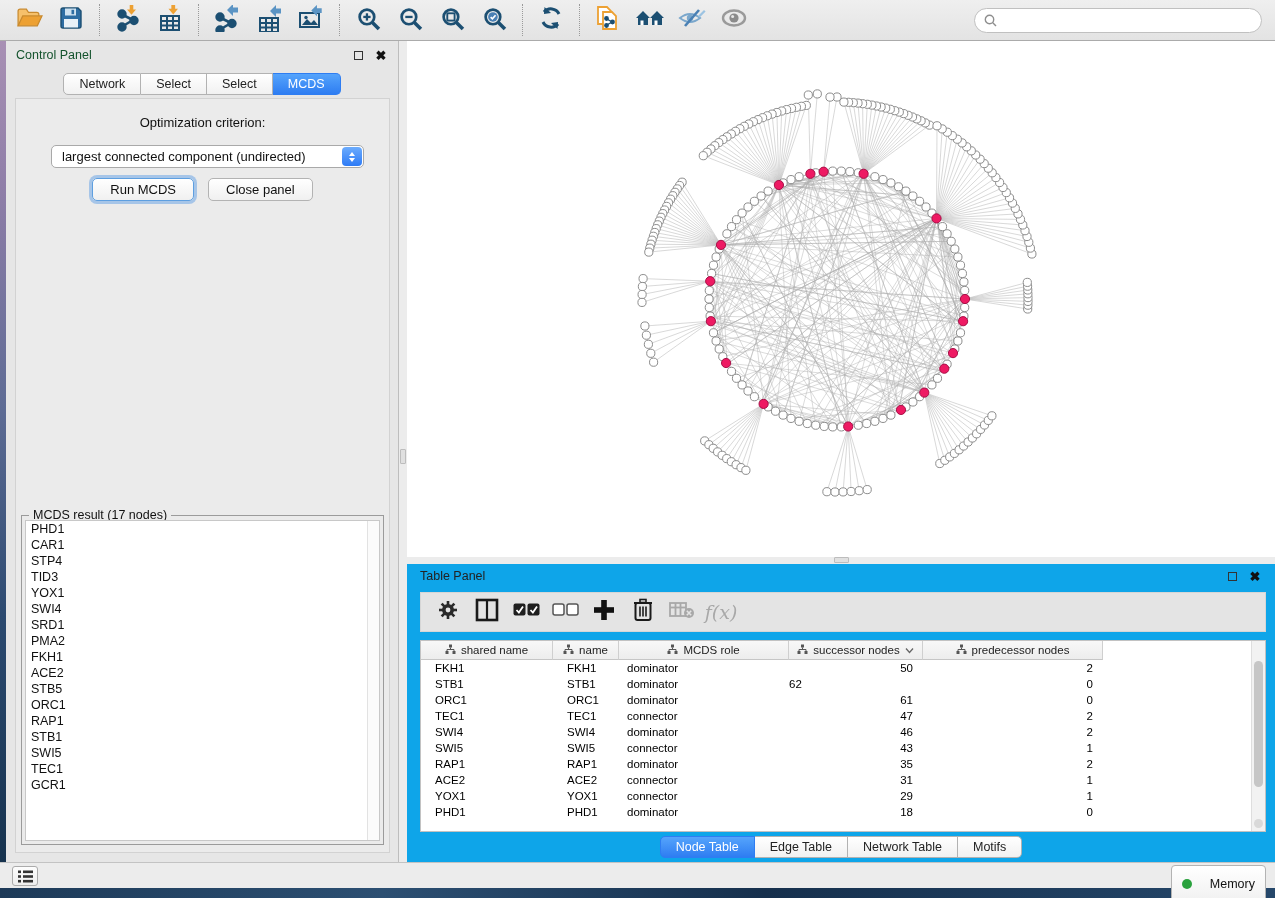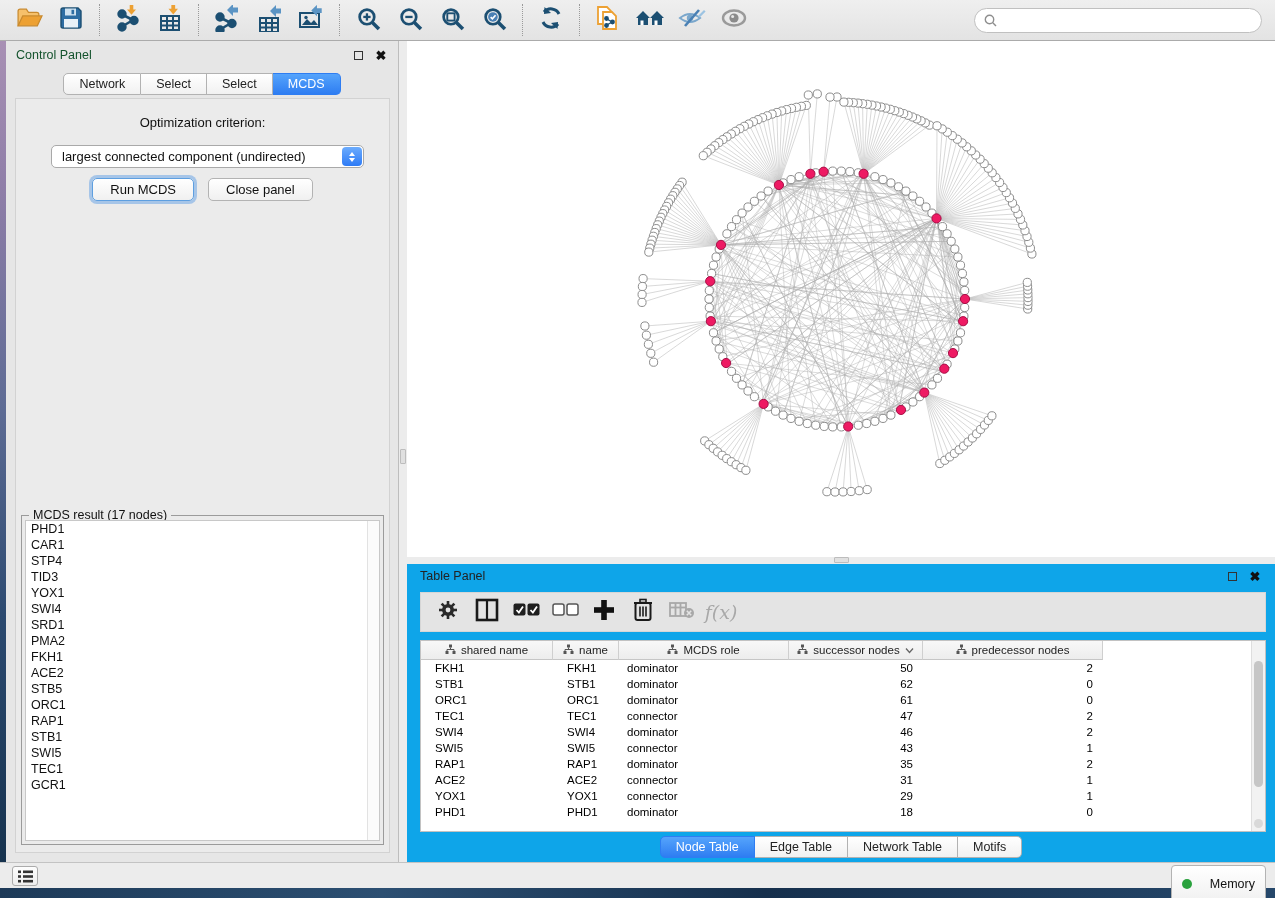--- a/index.html
+++ b/index.html
@@ -1137,21 +1137,21 @@
           <div class="dt-cell" style="width: 132px; text-align: left; padding-left: 14px; padding-right: 0px;">FKH1</div>
           <div class="dt-cell" style="width: 66px; text-align: left; padding-left: 14px; padding-right: 0px;">FKH1</div>
           <div class="dt-cell" style="width: 170px; text-align: left; padding-left: 8px; padding-right: 0px;">dominator</div>
           <div class="dt-cell" style="width: 134px; text-align: right; padding-left: 0px; padding-right: 10px;">50</div>
           <div class="dt-cell" style="width: 180px; text-align: right; padding-left: 0px; padding-right: 10px;">2</div>
         </div>
         <div class="dt-row">
           <div class="dt-cell" style="width: 132px; text-align: left; padding-left: 14px; padding-right: 0px;">STB1</div>
           <div class="dt-cell" style="width: 66px; text-align: left; padding-left: 14px; padding-right: 0px;">STB1</div>
           <div class="dt-cell" style="width: 170px; text-align: left; padding-left: 8px; padding-right: 0px;">dominator</div>
-          <div class="dt-cell" style="width: 134px; text-align: right; padding-left: 0px; padding-right: 10px;">62</div>
+          <div class="dt-cell" style="width: 134px; padding-left: 0px; padding-right: 10px;">62</div>
           <div class="dt-cell" style="width: 180px; text-align: right; padding-left: 0px; padding-right: 10px;">0</div>
         </div>
         <div class="dt-row">
           <div class="dt-cell" style="width: 132px; text-align: left; padding-left: 14px; padding-right: 0px;">ORC1</div>
           <div class="dt-cell" style="width: 66px; text-align: left; padding-left: 14px; padding-right: 0px;">ORC1</div>
           <div class="dt-cell" style="width: 170px; text-align: left; padding-left: 8px; padding-right: 0px;">dominator</div>
           <div class="dt-cell" style="width: 134px; text-align: right; padding-left: 0px; padding-right: 10px;">61</div>
           <div class="dt-cell" style="width: 180px; text-align: right; padding-left: 0px; padding-right: 10px;">0</div>
         </div>
         <div class="dt-row">

